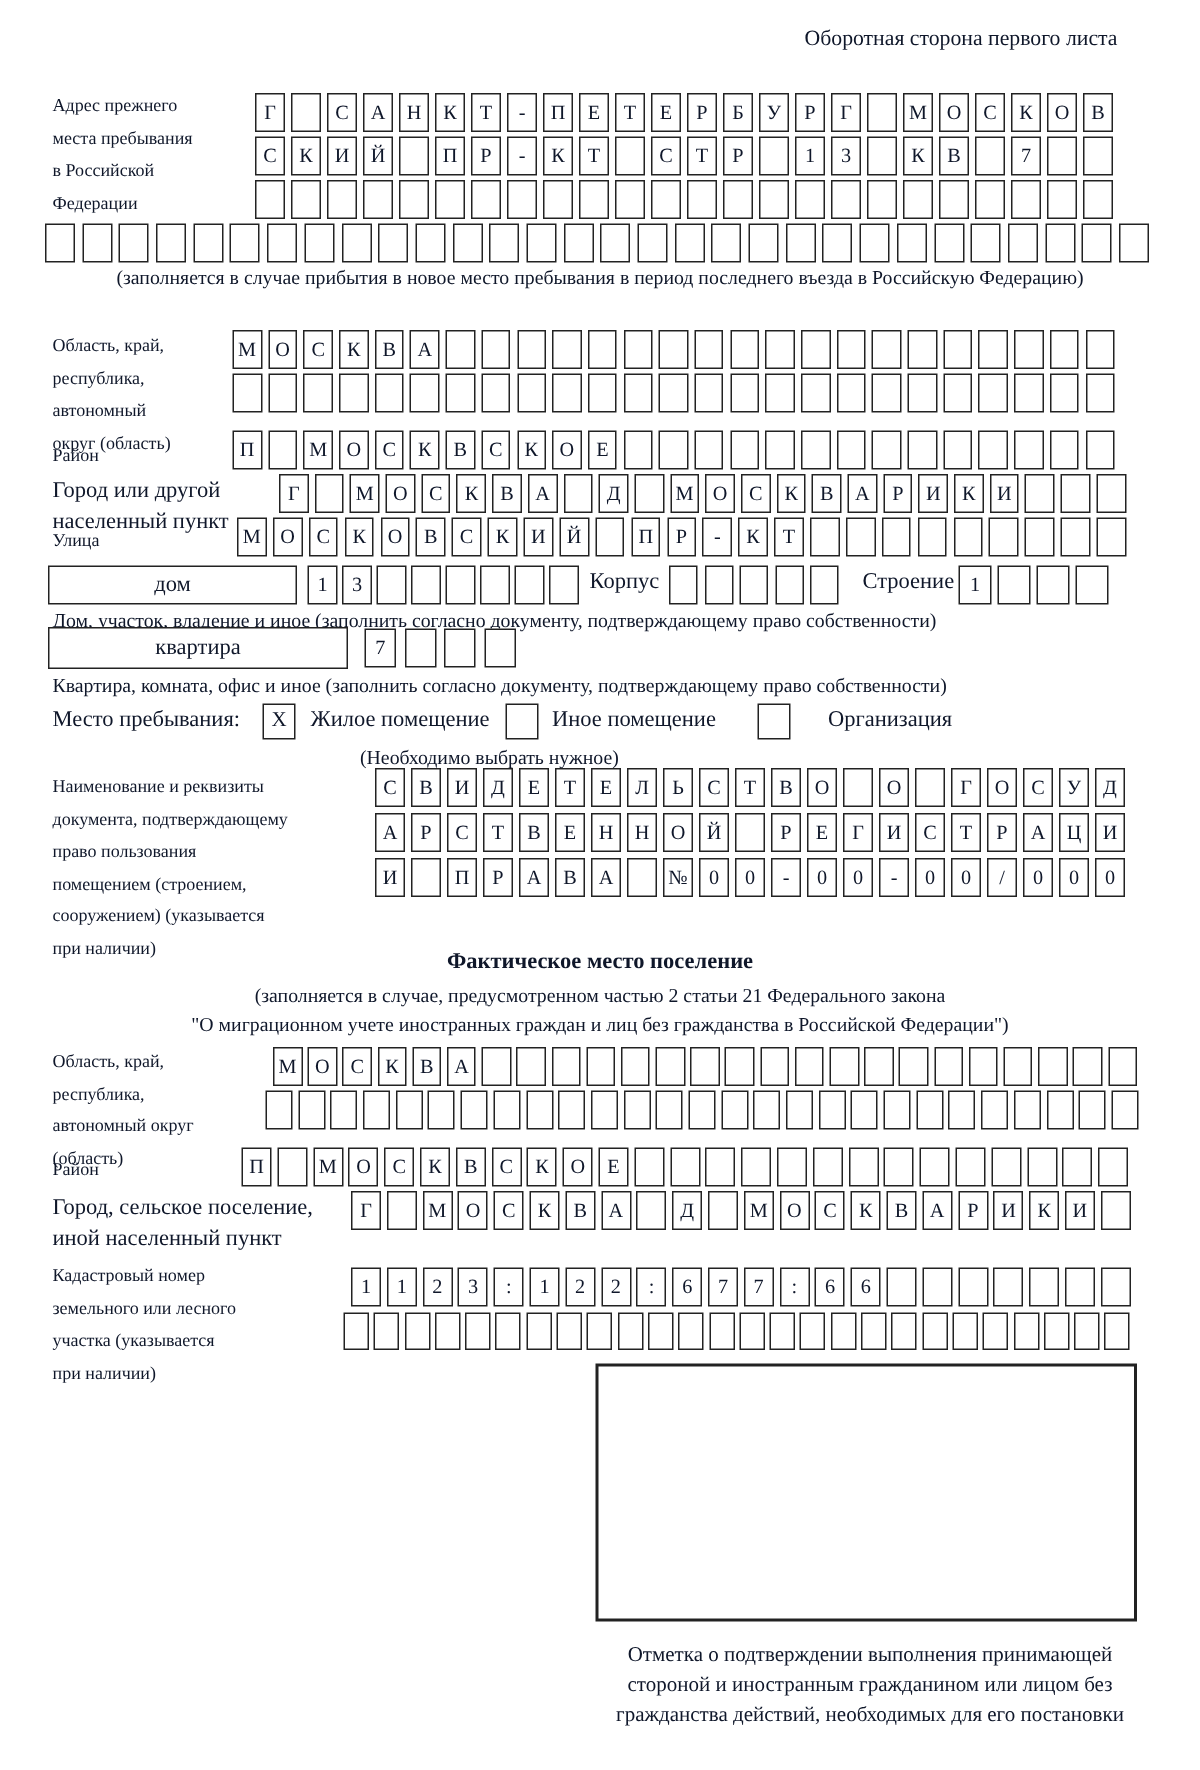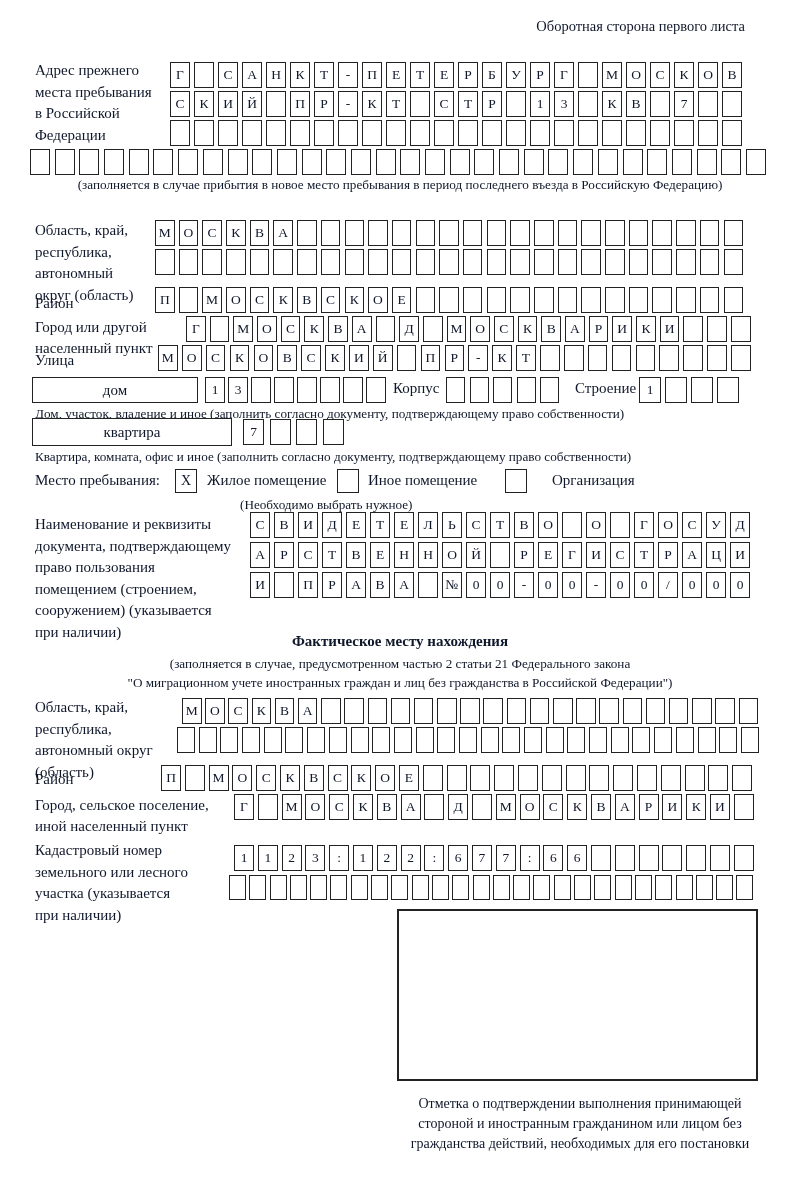--- a/index.html
+++ b/index.html
@@ -1,19 +1,19 @@
 <!DOCTYPE html>
 <html><head>
 <meta charset="utf-8">
 <style>
   html,body{margin:0;padding:0;background:#fff;}
   .page{position:relative;width:800px;height:1180px;background:#ffffff;
         font-family:"Liberation Serif","DejaVu Serif",serif;color:#0f172a;overflow:hidden;}
   .abs{position:absolute;}
-  .lbl{position:absolute;font-size:15px;line-height:21.5px;}
+  .lbl{position:absolute;font-size:12px;line-height:21.5px;}
   .lbl2{position:absolute;font-size:15px;line-height:20.5px;}
   .note{position:absolute;font-size:13.2px;}
   .center{left:0;width:800px;text-align:center;}
   .bold{font-weight:bold;}
   .boxrow{position:absolute;display:flex;--cw:20px;--g:4px;--ch:26px;}
   .cell{box-sizing:border-box;flex:0 0 auto;width:var(--cw);height:var(--ch);
         border:1.5px solid #222;margin-right:var(--g);
         display:flex;align-items:center;justify-content:center;
         font-size:13.5px;background:#fff;}
   .fieldbox{position:absolute;box-sizing:border-box;border:1.5px solid #222;
@@ -415,21 +415,21 @@
       <span class="cell">0</span>
       <span class="cell">-</span>
       <span class="cell">0</span>
       <span class="cell">0</span>
       <span class="cell">/</span>
       <span class="cell">0</span>
       <span class="cell">0</span>
       <span class="cell">0</span>
     </div>
 
-  <div class="abs center bold" style="top:633px;font-size:15px;">Фактическое месту нахождения</div>
+  <div class="abs center bold" style="top:633px;font-size:15px;">Фактическое место поселение</div>
   <div class="note center" style="top:656px;">(заполняется в случае, предусмотренном частью 2 статьи 21 Федерального закона</div>
   <div class="note center" style="top:675px;">"О миграционном учете иностранных граждан и лиц без гражданства в Российской Федерации")</div>
 
   <div class="lbl" style="left:35px;top:697px;">
       <div>Область, край,</div>
       <div>республика,</div>
       <div>автономный округ</div>
       <div>(область)</div>
     </div>
   <div class="boxrow" style="left:182px;top:698px;--cw:19.5px;--g:3.7px;">

